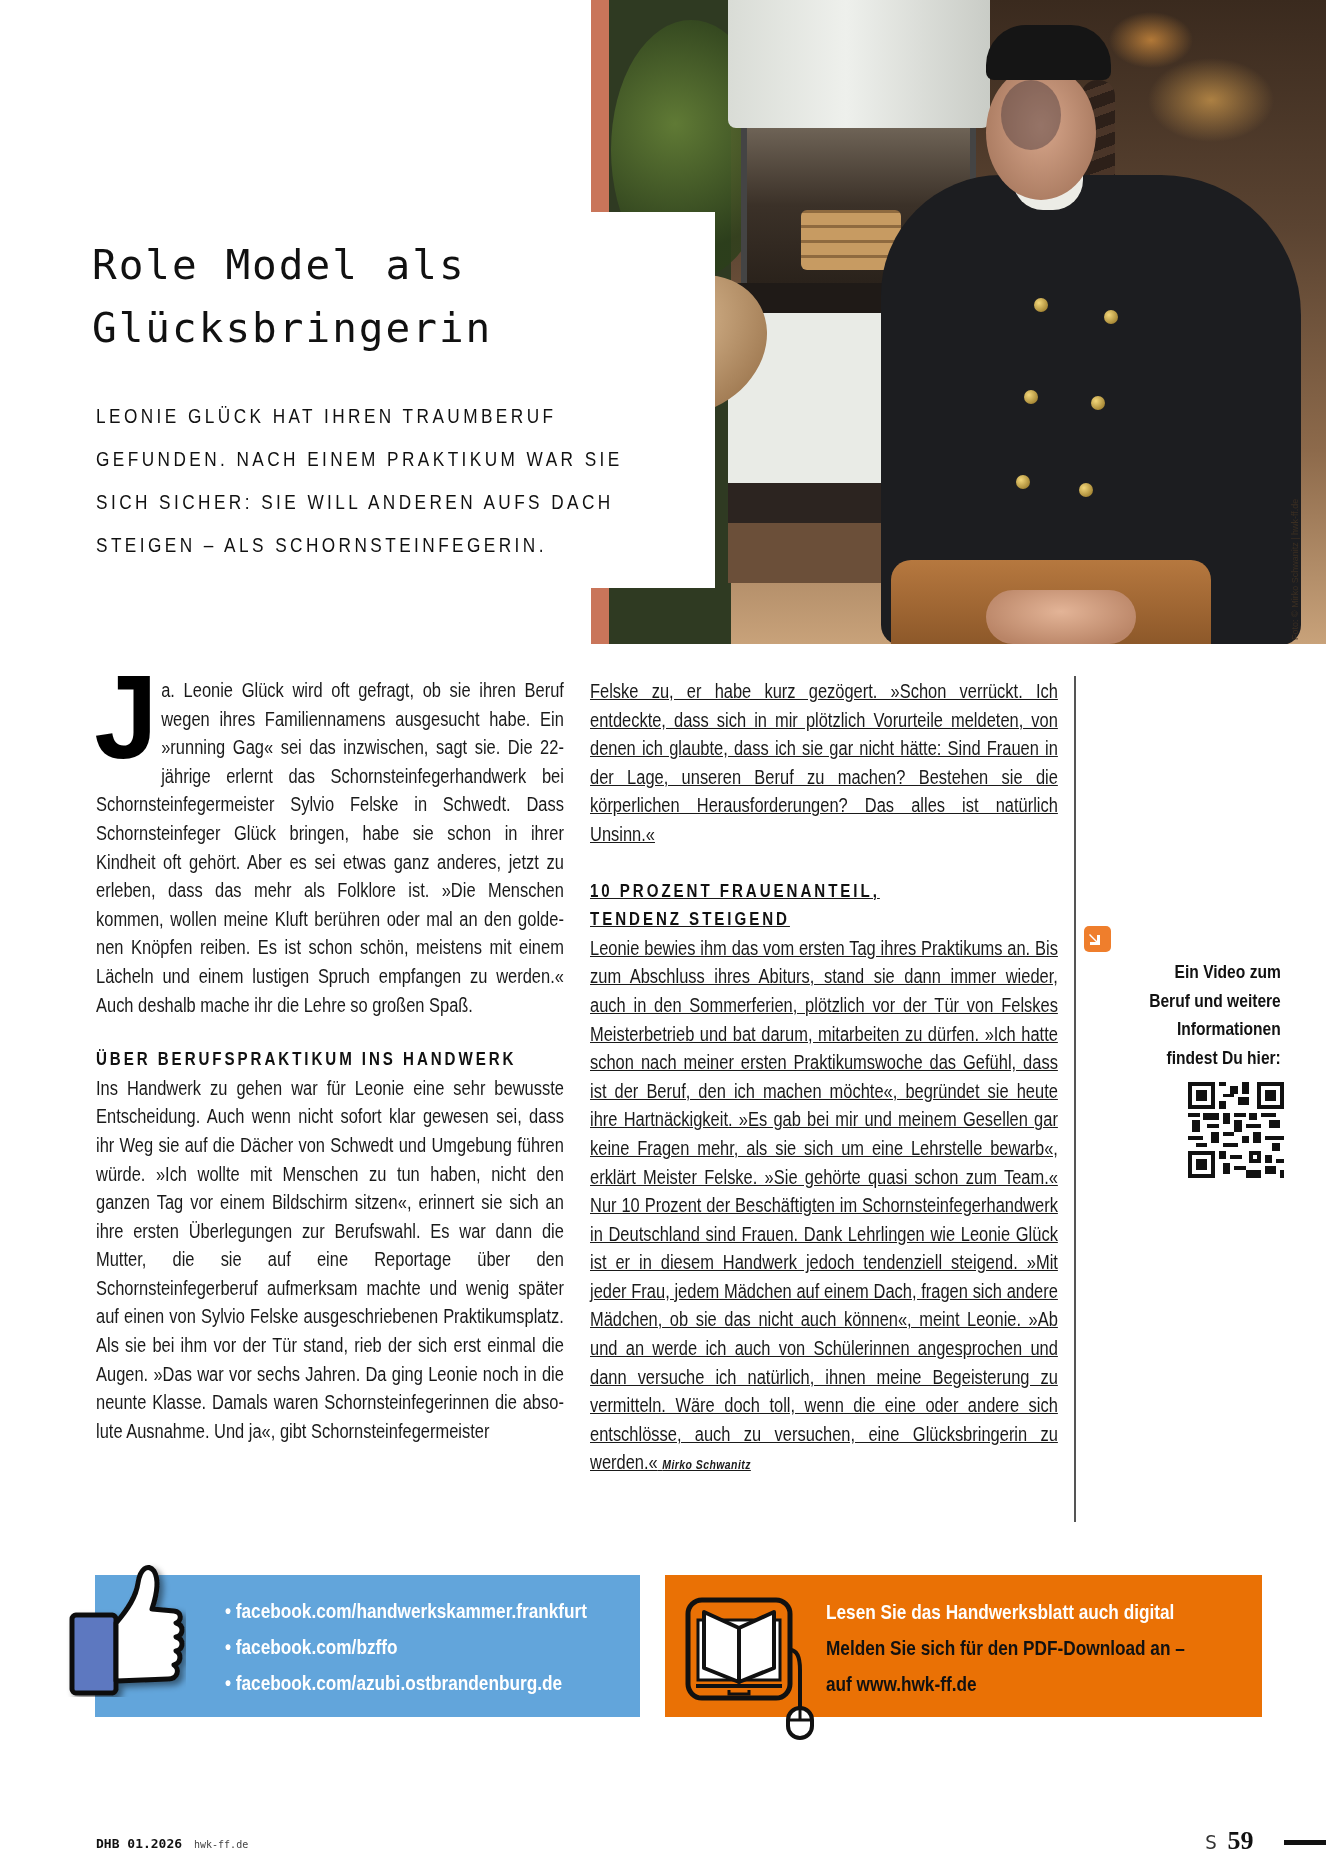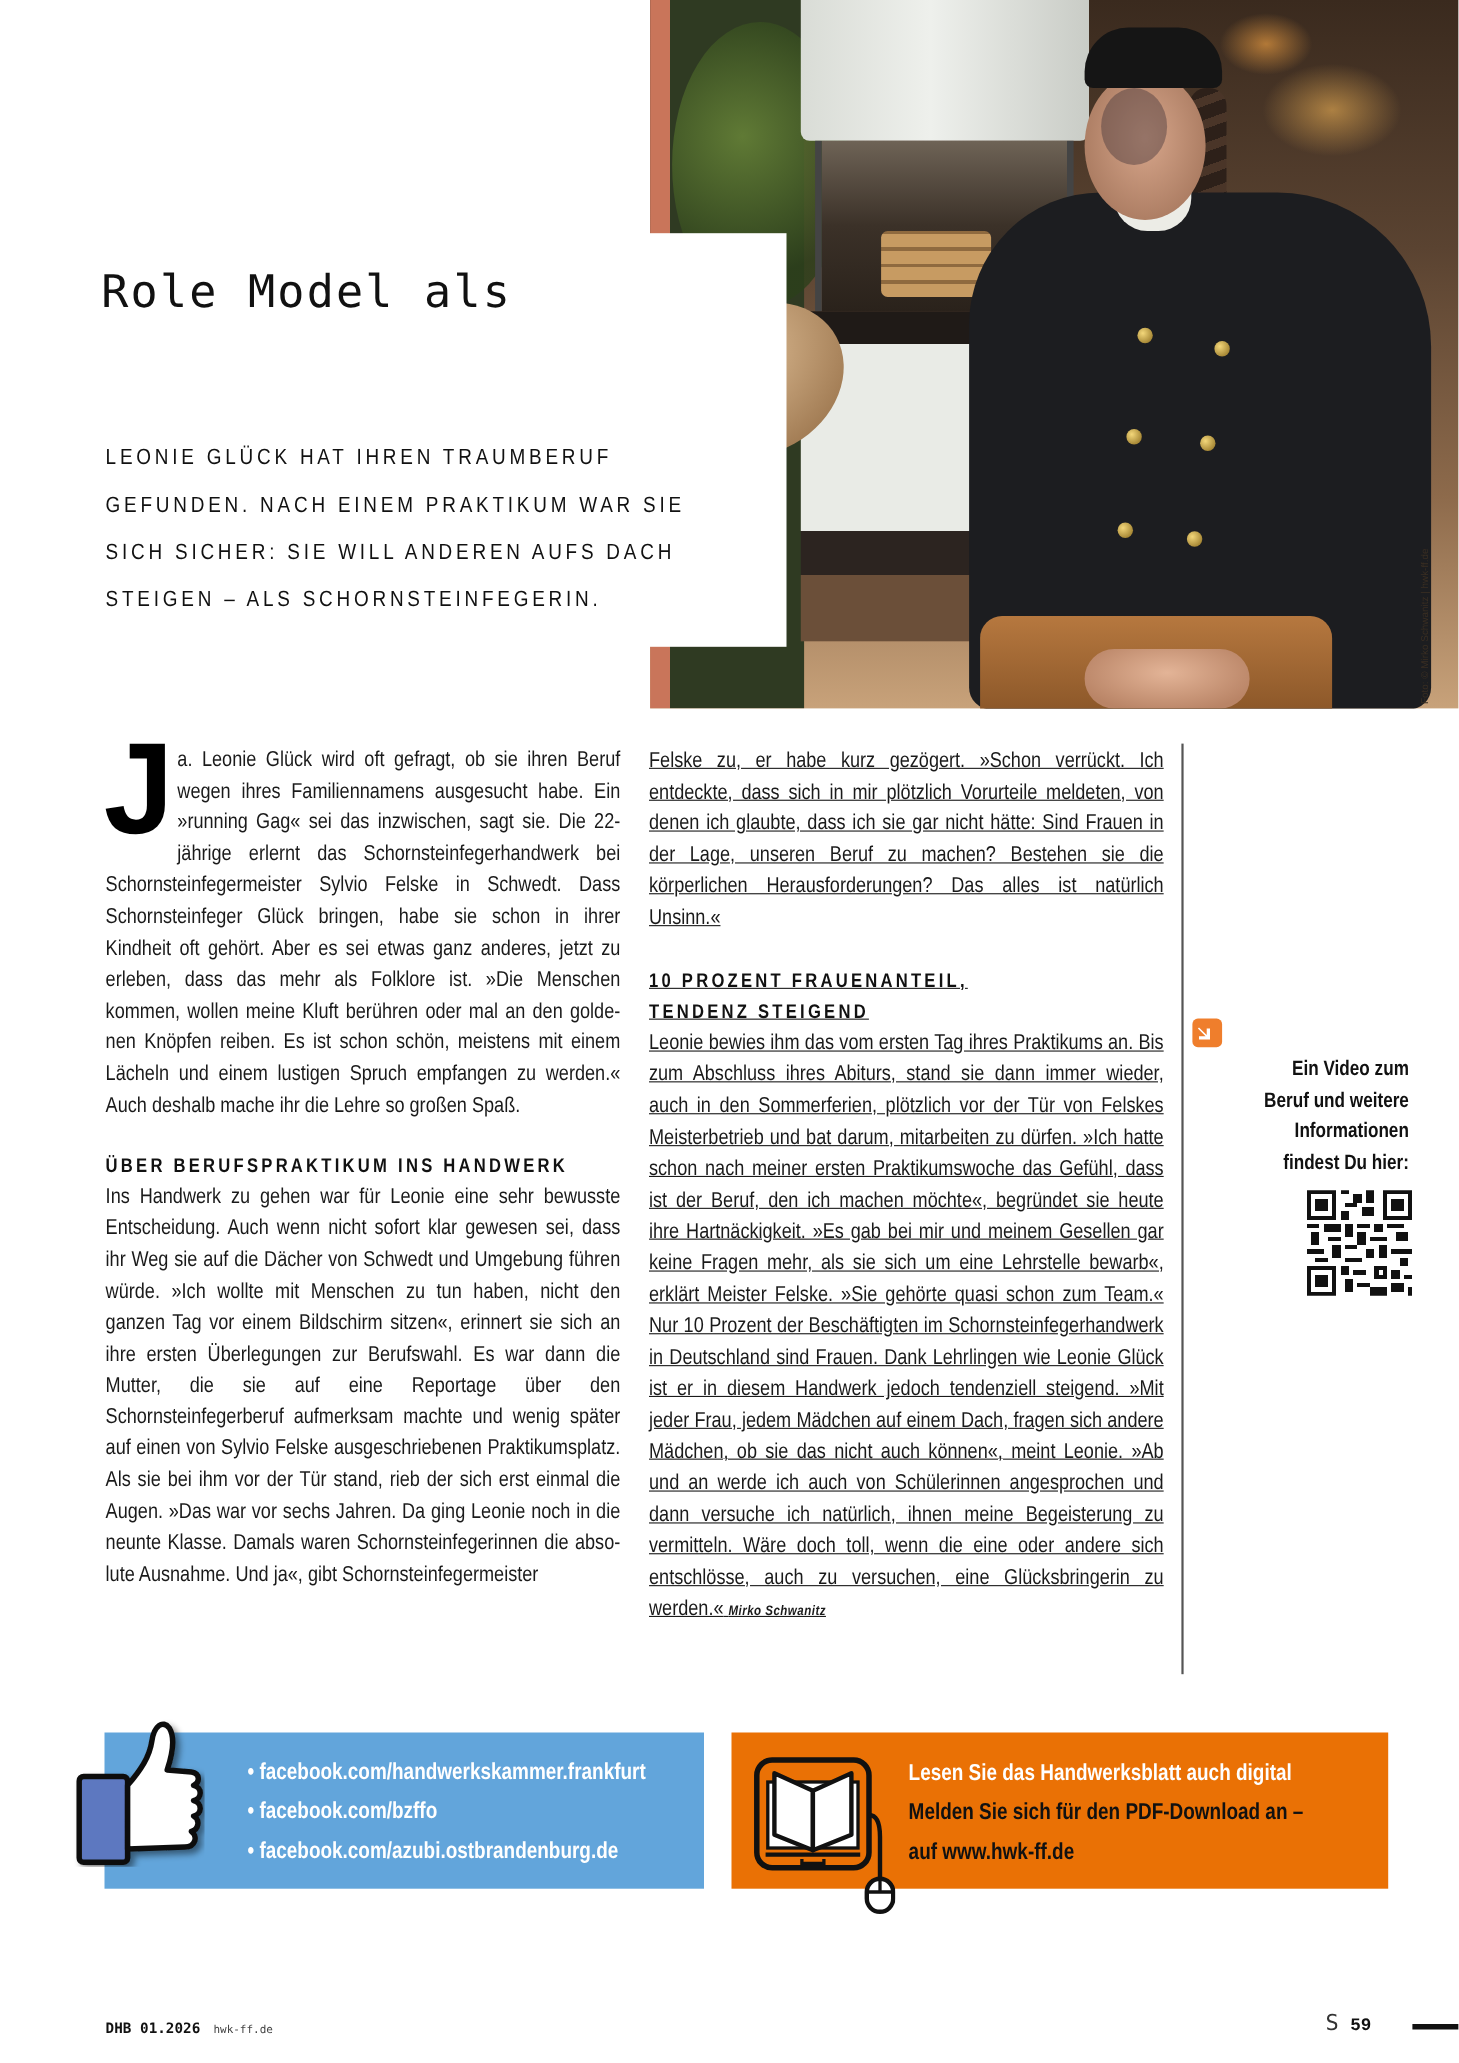--- a/index.html
+++ b/index.html
@@ -132,21 +132,21 @@
   }
   .or-line.white { color:#fff; }
   .or-line.dark { color:#111; }
 
   
   .footer-left { position:absolute; left:96px; top:1835px; font-size:14px; white-space:nowrap; }
   .footer-left .issue { font-family: "DejaVu Sans Mono", monospace; font-weight:bold; font-size:13px; color:#111; }
   .footer-left .site { font-family: "DejaVu Sans Mono", monospace; font-size:10px; color:#444; margin-left:8px; }
   .footer-right { position:absolute; left:1205px; top:1826px; white-space:nowrap; }
   .footer-right .s { font-family: "DejaVu Sans Mono", monospace; font-size:20px; color:#333; }
-  .footer-right .num { font-family: Liberation Mono, monospace; font-weight:bold; font-size:16px; color:#111; margin-left:6px;margin-top:17px; }
+  .footer-right .num { font-family: Liberation Serif, serif; font-weight:bold; font-size:26px; color:#111; margin-left:6px;margin-top:17px; }
   .footer-bar { position:absolute; left:1284px; top:1840px; width:42px; height:5px; background:#111; }
 </style>
 </head>
 <body>
 
 <div class="photo" title="Leonie Glück in Schornsteinfeger-Kluft mit Zylinderkappe, sitzend vor einem Kaminofen">
   <div class="wall-left"></div>
   <div class="plant"></div>
   <div class="chimney"></div>
   <div class="fire-box"></div>
@@ -166,20 +166,21 @@
   <div class="btn" style="left:425px;top:475px"></div>
   <div class="btn" style="left:488px;top:483px"></div>
   <div class="chair"></div>
   <div class="hands"></div>
 </div>
 <div class="photo-credit">Foto: © Mirko Schwanitz | hwk-ff.de</div>
 
 <div class="title-box"></div>
 <h1 class="title">
   <span>Role Model als</span><br>
+  <span>Glücksbringerin</span>
 </h1>
 <div class="deck">Leonie Glück hat ihren Traumberuf gefunden. Nach einem Praktikum war sie sich sicher: Sie will anderen aufs Dach steigen – als Schornsteinfegerin.</div>
 
 <div class="col col-1">
   <div class="inner">
     <p>
       <span class="dropcap">J</span><span>a. Leonie Glück wird oft gefragt, ob sie ihren Beruf wegen ihres Familiennamens ausge­sucht habe. Ein »running Gag« sei das in­zwischen, sagt sie. Die 22-jährige erlernt das Schorn­steinfegerhandwerk bei Schornsteinfegermeister Sylvio Felske in Schwedt. Dass Schornsteinfeger Glück bringen, habe sie schon in ihrer Kindheit oft gehört. Aber es sei etwas ganz anderes, jetzt zu erleben, dass das mehr als Folklore ist. »Die Menschen kommen, wollen meine Kluft berühren oder mal an den golde­nen Knöpfen reiben. Es ist schon schön, meistens mit einem Lächeln und einem lustigen Spruch empfangen zu werden.« Auch deshalb mache ihr die Lehre so gro­ßen Spaß.</span>
     </p>
     <div class="gap"></div>
     <h2 class="subhead">Über Berufspraktikum ins Handwerk</h2>

